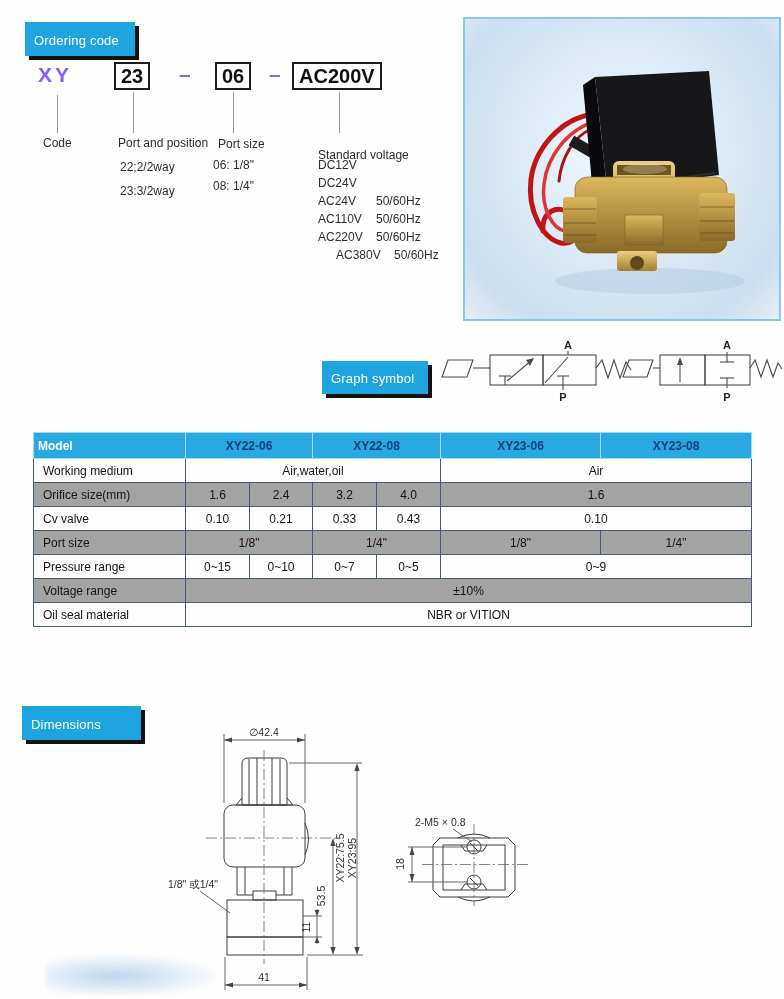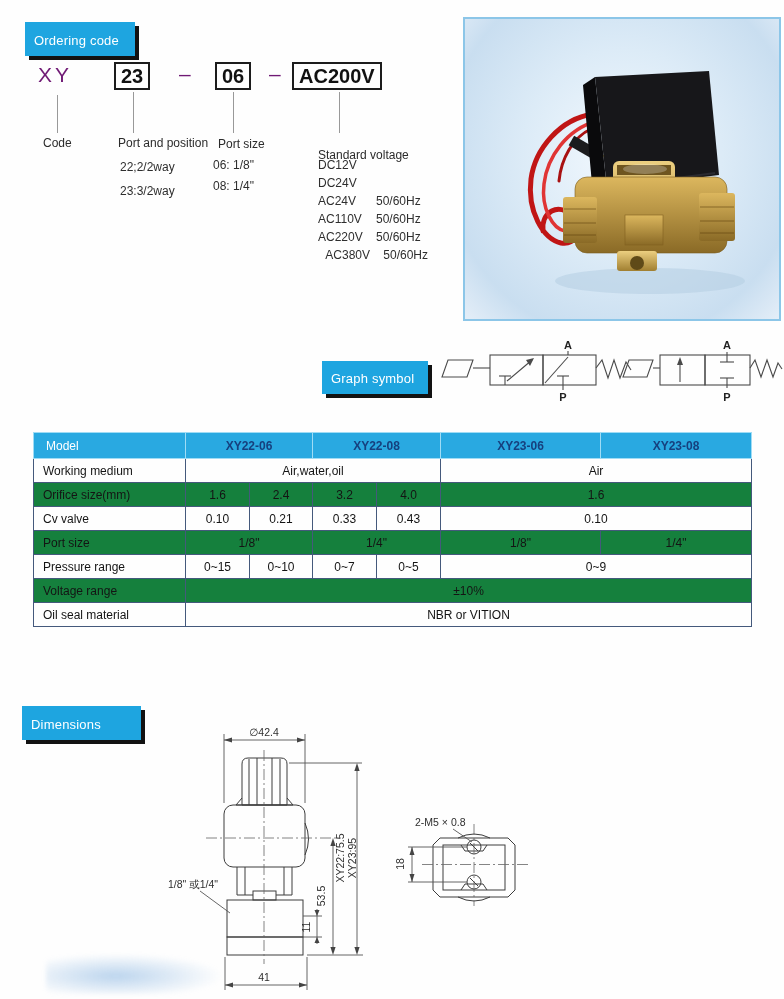--- a/index.html
+++ b/index.html
@@ -2,40 +2,40 @@
 <html><head>
 <meta charset="utf-8">
 <style>
   html,body{margin:0;padding:0;background:#ffffff;}
   .page{position:relative;width:784px;height:999px;background:#fefefe;overflow:hidden;
         font-family:"Liberation Sans","DejaVu Sans",sans-serif;color:#222;}
   
   .sec-label{position:absolute;background:#1ea5e0;color:#fff;box-shadow:4px 4px 0 #121212;
              display:flex;align-items:flex-end;padding:0 0 8px 9px;font-size:13px;letter-spacing:.2px;}
   
-  .big{position:absolute;font-weight:normal;font-size:21px;color:#701a75;}
+  .big{position:absolute;font-weight:bold;font-size:21px;color:#8b5cf6;}
   .code-box{position:absolute;font-weight:bold;font-size:20px;color:#111;border:2px solid #1c1c1c;
             padding:0 5px;height:24px;line-height:24px;}
   .vline{position:absolute;width:1px;background:#999;}
   .small-lbl{position:absolute;font-size:12px;color:#2b2b2b;white-space:nowrap;}
   .opt{position:absolute;font-size:12px;color:#2e2e2e;white-space:nowrap;}
   .volt-row{position:absolute;font-size:12px;color:#2e2e2e;width:120px;display:flex;}
   .volt-row .v{width:58px;}
   
   .photo-box{position:absolute;left:463px;top:17px;width:314px;height:300px;border:2px solid #8cc6e8;
              background:radial-gradient(ellipse at 50% 45%, #f3f9fe 0%, #dcebf7 45%, #c9def0 80%, #e4eef8 100%);}
   
   .ttable{position:absolute;left:33px;top:432px;width:718px;border-collapse:collapse;table-layout:fixed;
           font-size:12px;color:#141414;}
   .ttable td,.ttable th{border:1px solid #44597c;padding:0;text-align:center;height:23px;overflow:hidden;
                         white-space:nowrap;font-weight:normal;}
   .ttable tr.hdr th{background:#29a9e1;height:25px;border:1px solid #9fdcf5;font-weight:bold;color:#16407e;}
-  .ttable tr.hdr th.model{color:#ffffff;font-weight:normal;text-align:left;padding-left:12px;}
+  .ttable tr.hdr th.model{color:#ffffff;font-weight:bold;text-align:left;padding-left:4px;}
   .ttable td.lbl{text-align:left;padding-left:9px;}
-  .ttable tr.lt td{background:#15803d;}
+  .ttable tr.lt td{background:#a3a3a3;}
   
   svg{position:absolute;overflow:visible;}
   .sym path,.sym rect,.sym line,.sym polyline{fill:none;stroke:#4a4a4a;stroke-width:1.1;}
   .sym polygon{fill:#4a4a4a;stroke:none;}
   .sym text{fill:#222;font-size:11px;font-weight:bold;font-family:"Liberation Sans",sans-serif;}
   .dims path,.dims rect,.dims line,.dims circle,.dims polyline{fill:none;stroke:#3c3c3c;stroke-width:1;}
   .dims .dim{stroke:#555;stroke-width:.9;}
   .dims .cl{stroke:#666;stroke-width:.8;stroke-dasharray:11 3 2 3;}
   .dims polygon{fill:#444;stroke:none;}
   .dims text{fill:#2e2e2e;font-size:10.5px;font-family:"Liberation Sans",sans-serif;}
@@ -87,21 +87,21 @@
     <span class="f">50/60Hz</span>
   </div>
   <div class="volt-row" style="left:318px;top:212px;">
     <span class="v">AC110V</span>
     <span class="f">50/60Hz</span>
   </div>
   <div class="volt-row" style="left:318px;top:230px;">
     <span class="v">AC220V</span>
     <span class="f">50/60Hz</span>
   </div>
-  <div class="volt-row" style="left:308px;top:248px;justify-content:flex-end;">
+  <div class="volt-row" style="left:336px;top:248px;">
     <span class="v">AC380V</span>
     <span class="f">50/60Hz</span>
   </div>
 
   <div class="photo-box">
     <svg width="314" height="300" viewBox="0 0 314 300" style="left:0;top:0;">
       <defs>
         <linearGradient id="g1" x1="0" y1="0" x2="0" y2="1">
           <stop offset="0" stop-color="#dcb75e"></stop>
             <stop offset="1" stop-color="#8a6a26"></stop>

